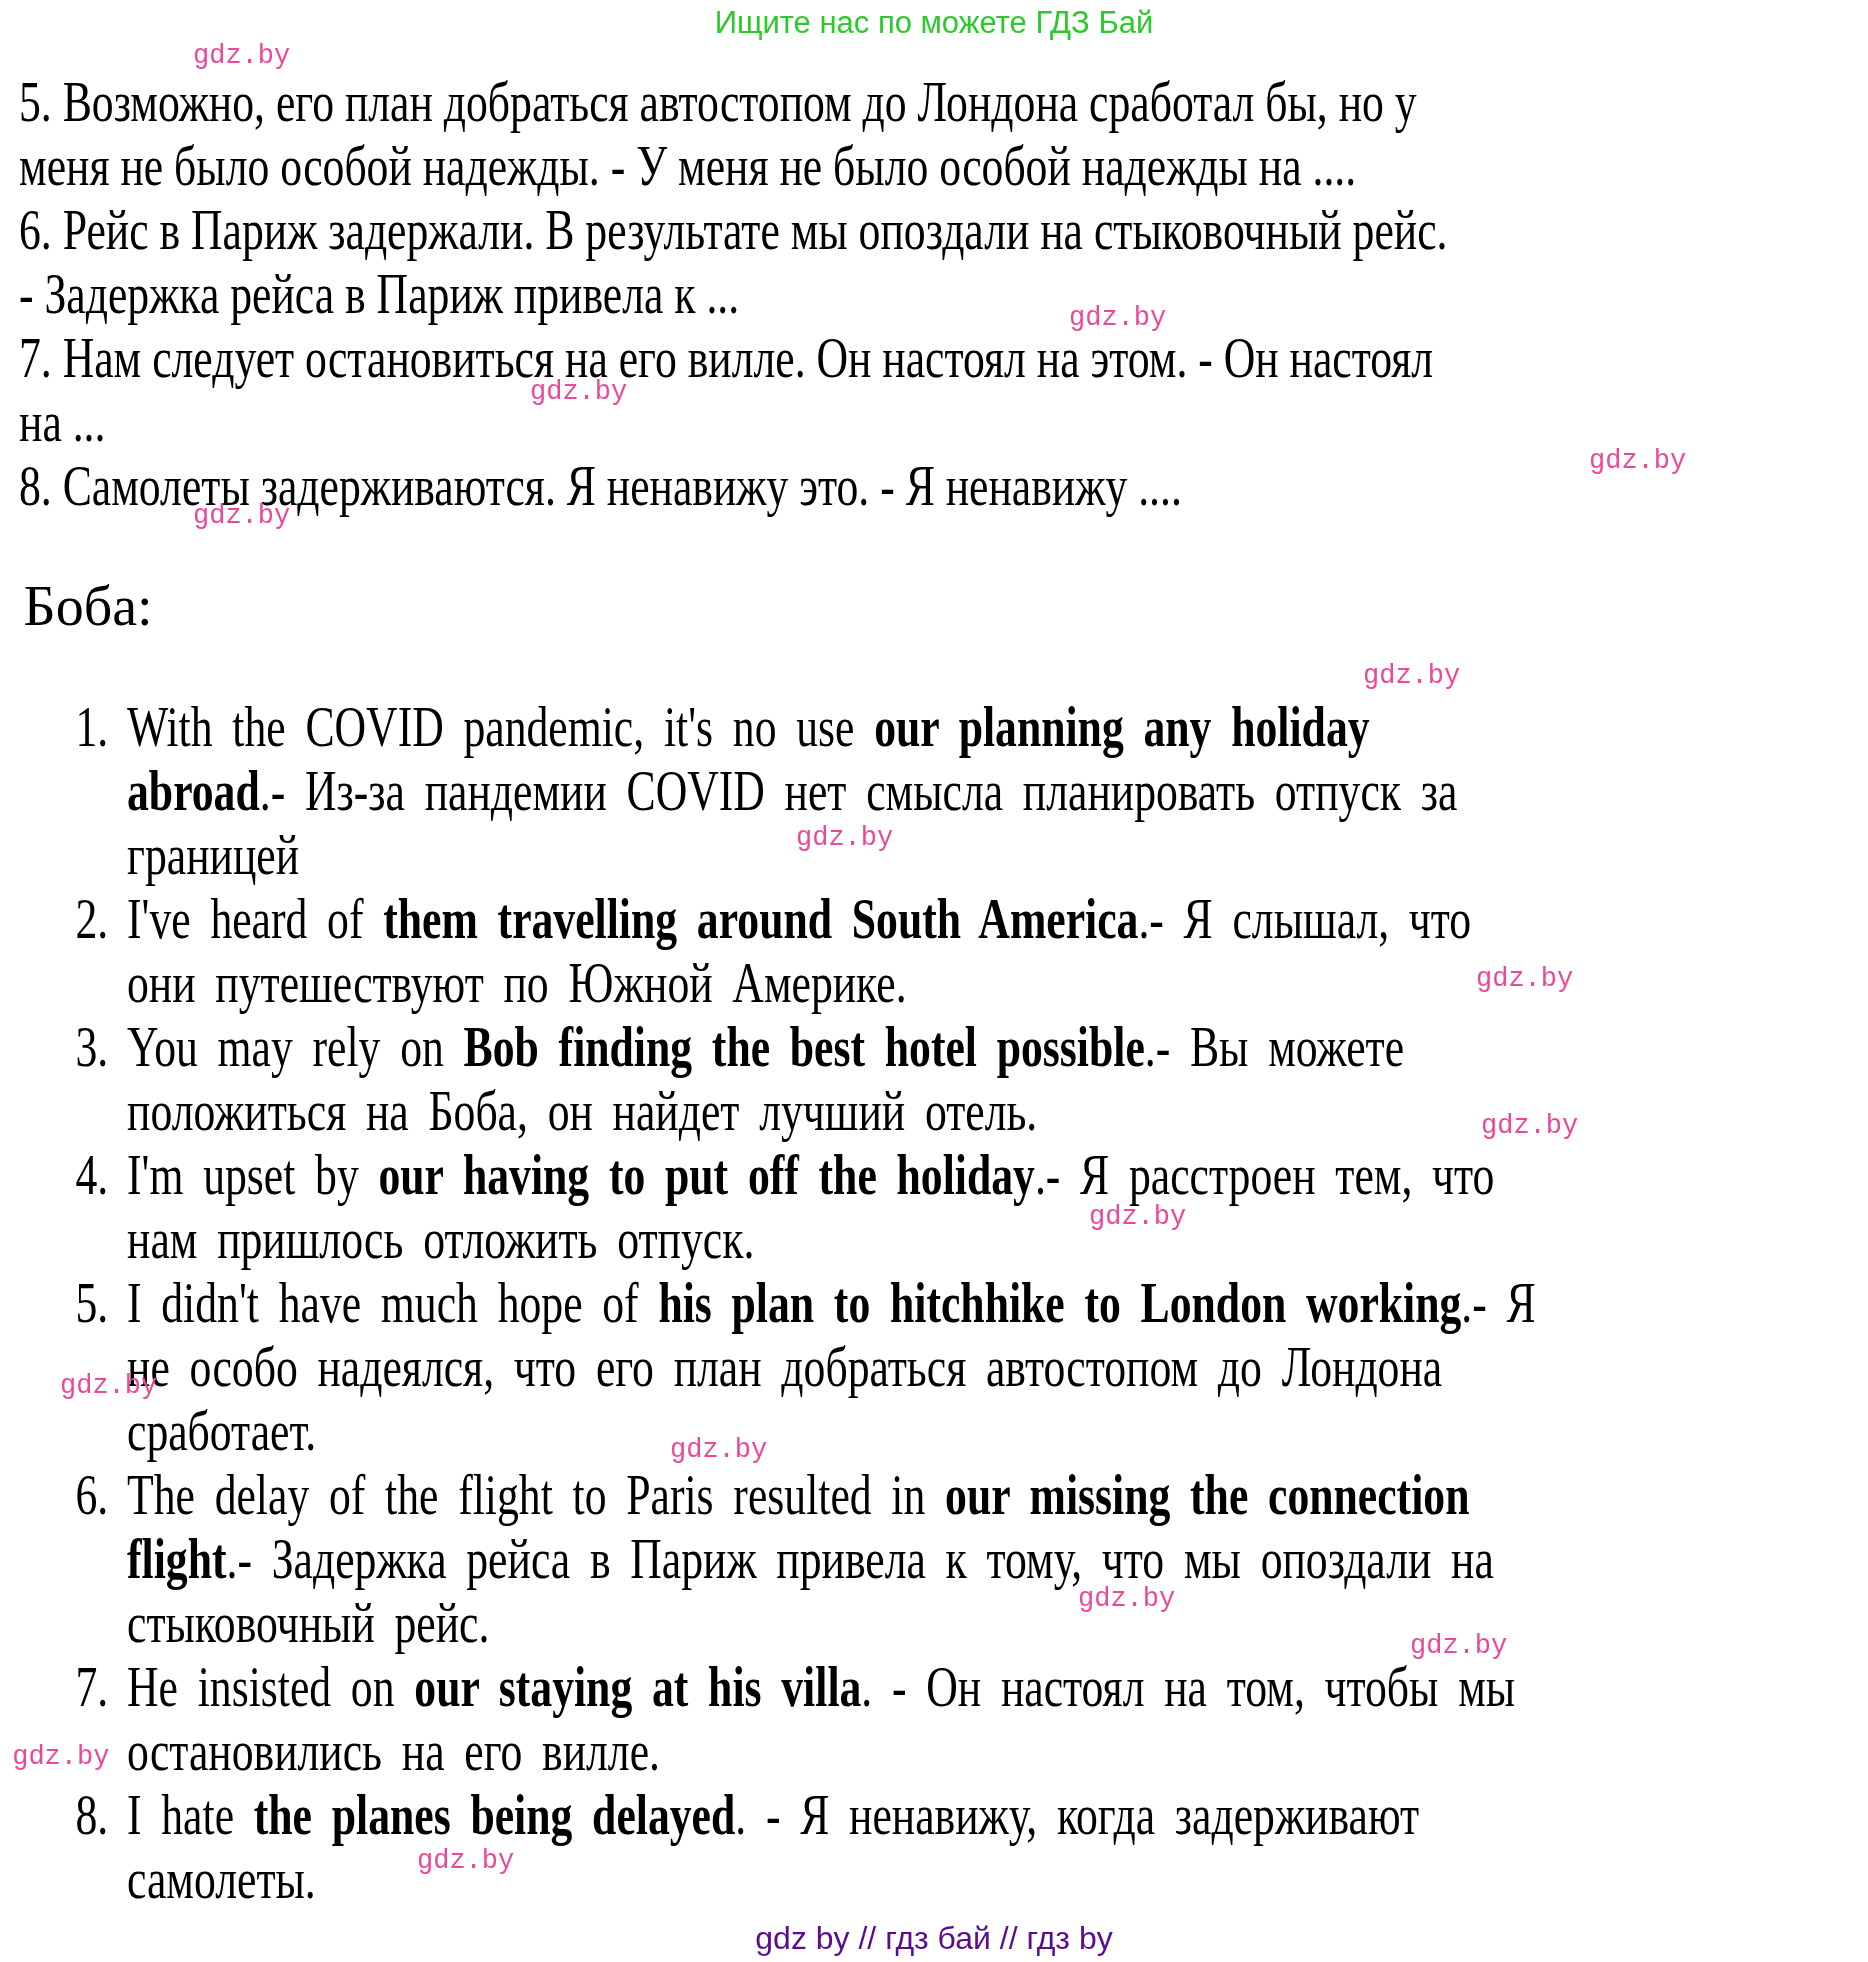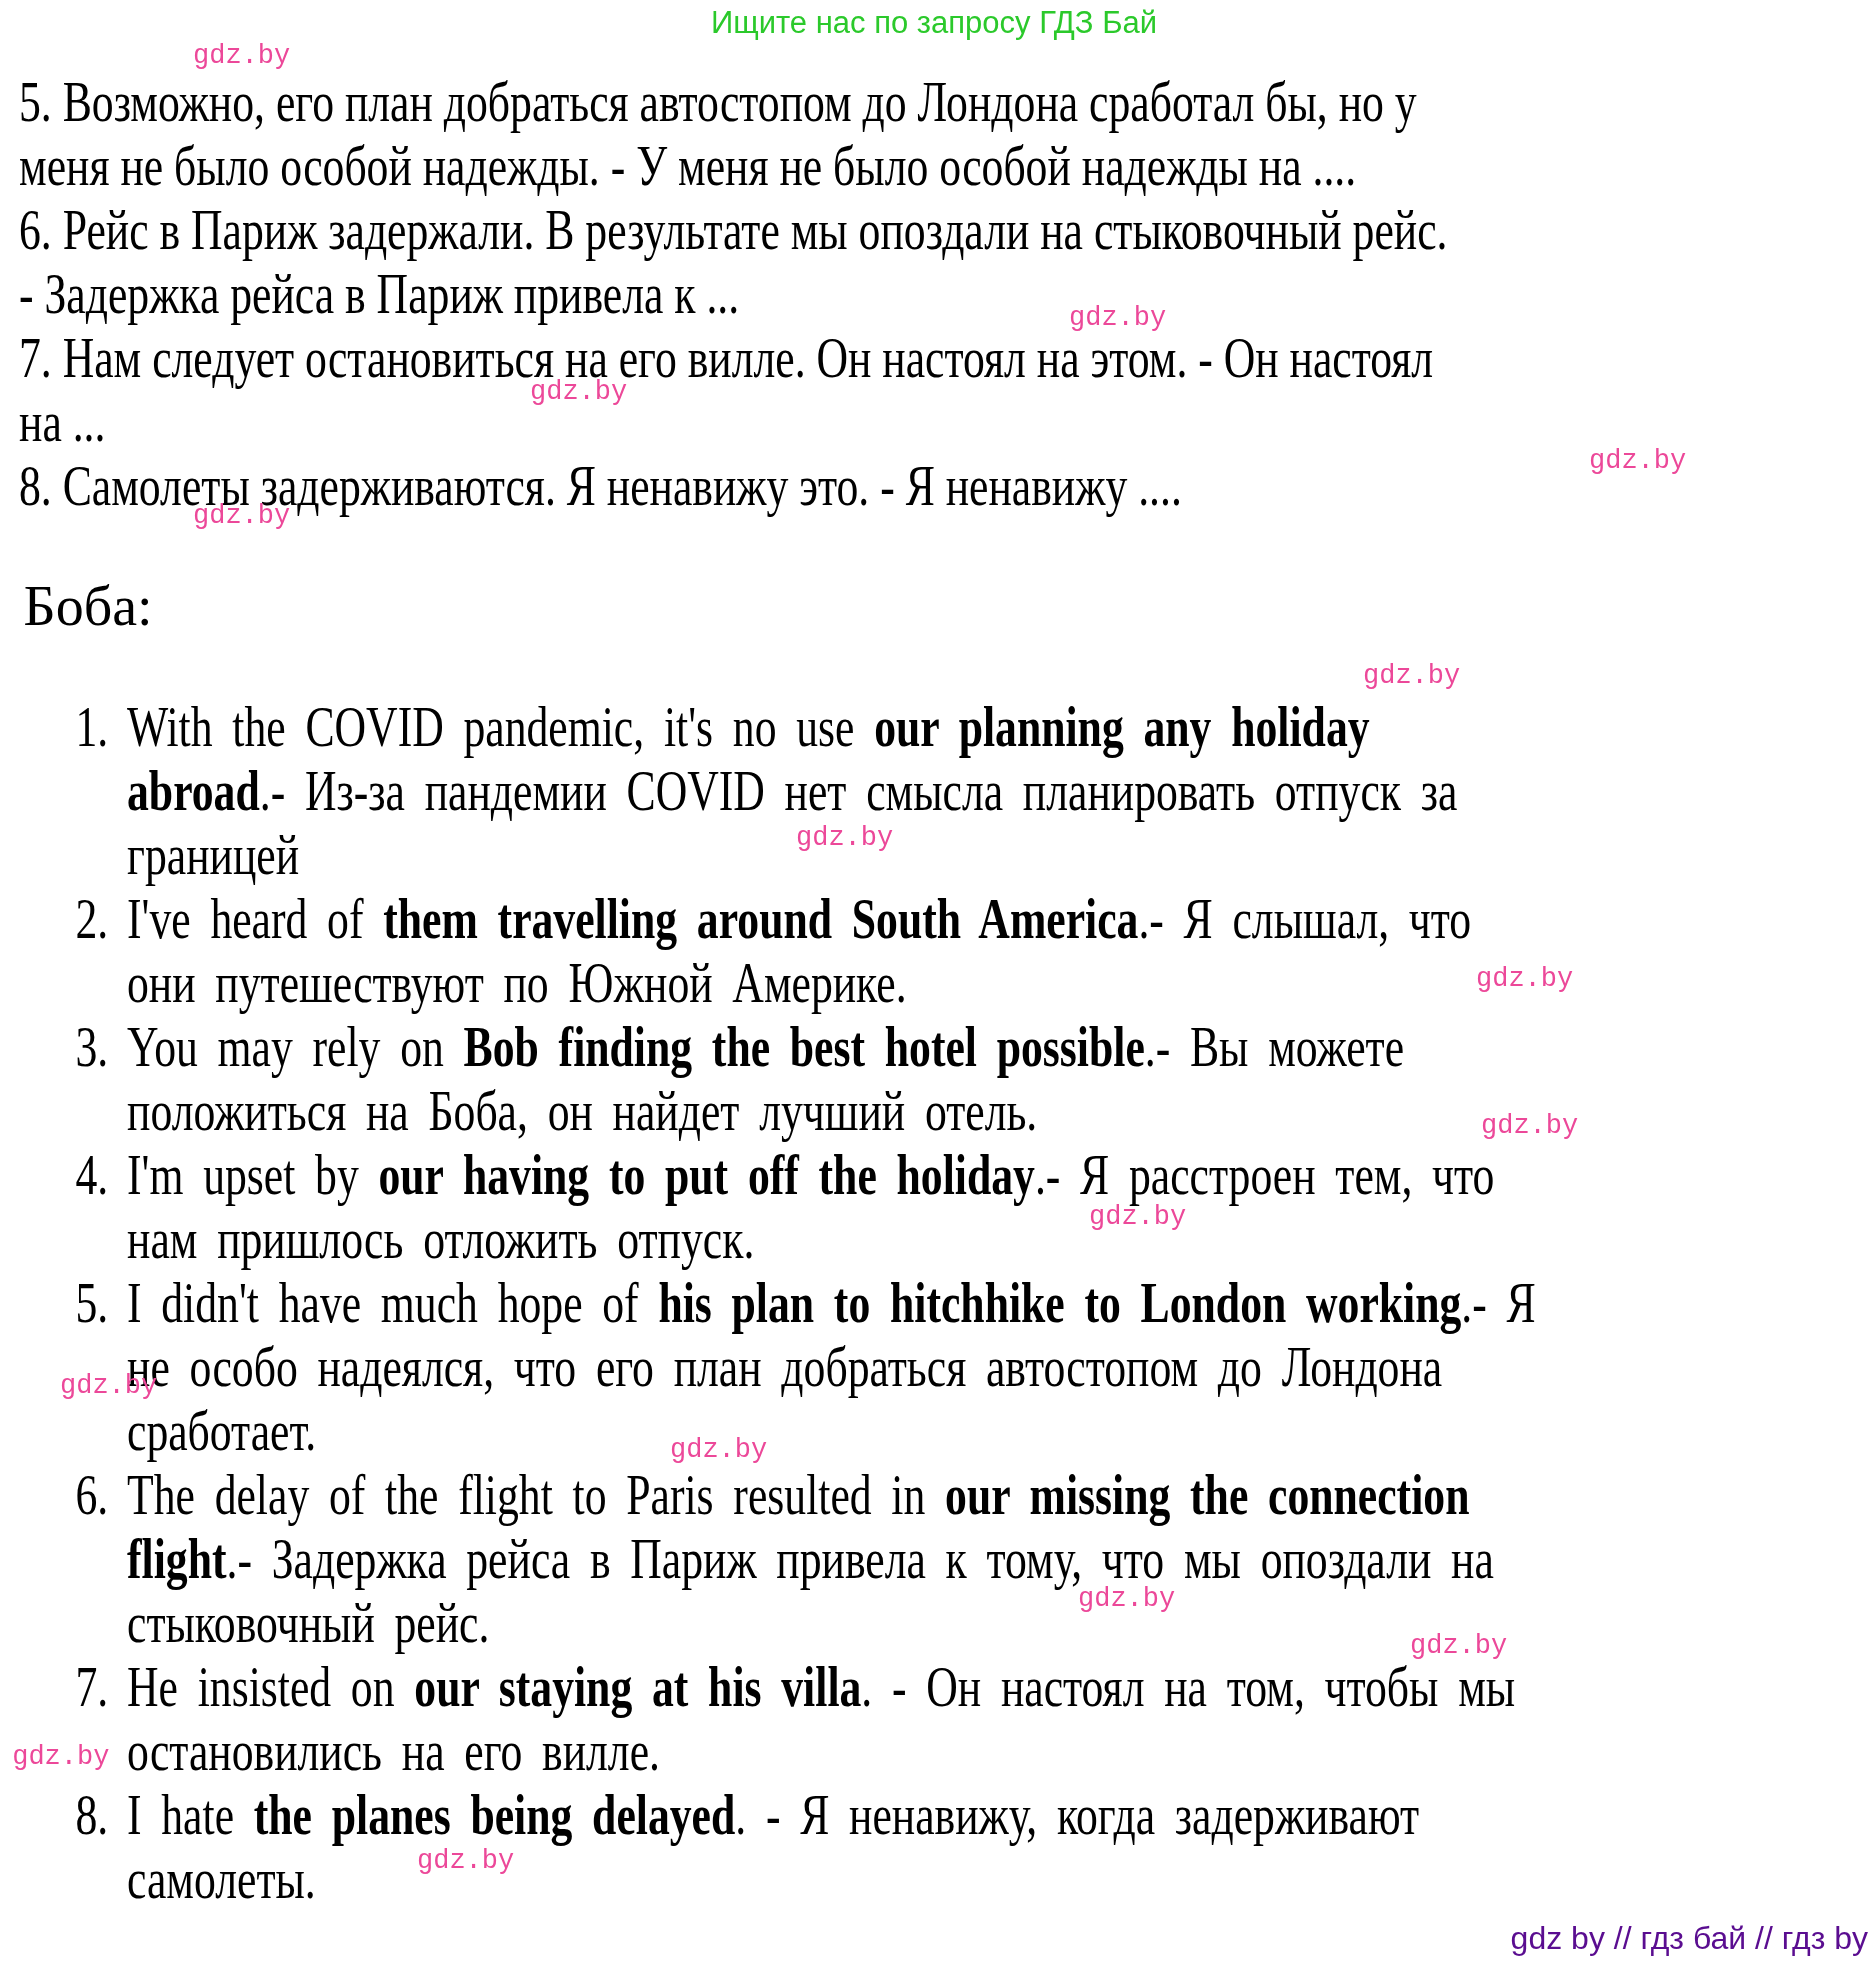--- a/index.html
+++ b/index.html
@@ -44,30 +44,30 @@
   .b { font-weight: bold; }
   .wm {
     position: absolute;
     font-family: Liberation Mono, monospace;
     font-size: 27px; line-height: 31px;
     color: #ec4899;
     white-space: nowrap;
   }
   .footer {
     position: absolute; top: 1919px; left: 0; width: 1868px;
-    text-align: right;
+    text-align: center;
     font-family: "Liberation Sans", "DejaVu Sans", sans-serif;
     font-size: 32px; line-height: 38px;
     color: #5a0d90;
   }
 </style>
 </head>
 <body>
 
-<div class="promo">Ищите нас по запросу ГДЗ Бай</div>
+<div class="promo">Ищите нас по можете ГДЗ Бай</div>
 
 <div class="questions">
   <p>5. Возможно, его план добраться автостопом до Лондона сработал бы, но у
 меня не было особой надежды. - У меня не было особой надежды на ....</p>
   <p>6. Рейс в Париж задержали. В результате мы опоздали на стыковочный рейс.
 - Задержка рейса в Париж привела к ...</p>
   <p>7. Нам следует остановиться на его вилле. Он настоял на этом. - Он настоял
 на ...</p>
   <p>8. Самолеты задерживаются. Я ненавижу это. - Я ненавижу ....</p>
 </div>

